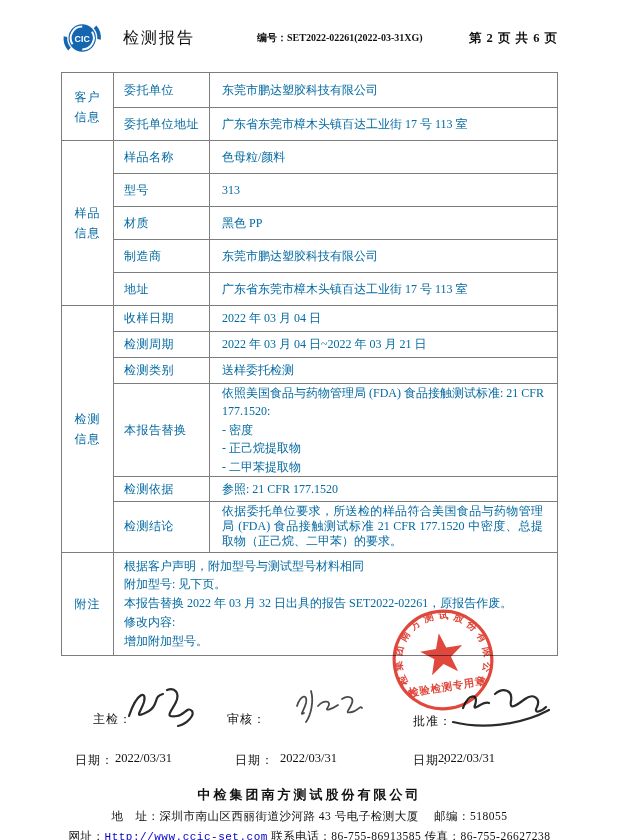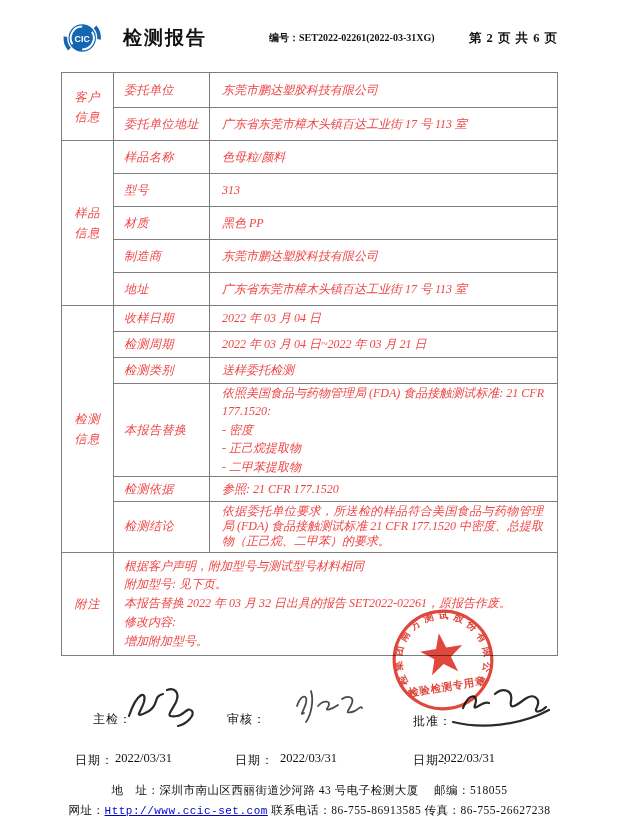--- a/index.html
+++ b/index.html
@@ -5,27 +5,27 @@
   * { margin:0; padding:0; box-sizing:border-box; }
   html,body { background:#ffffff; }
   body { font-family:"Liberation Serif","DejaVu Sans",serif; color:#111; }
   .page { position:relative; width:617px; height:840px; background:#fff; overflow:hidden;
           padding:0 59px 0 61px; }
 
   
   .header { position:relative; height:72px; padding-top:16px; }
   .header-row { display:flex; align-items:center; height:44px; }
   .logo { width:46px; height:40px; flex:0 0 auto; }
-  .doc-title { font-weight:bold; font-size:19px; margin-left:16px; letter-spacing:2px; }
+  .doc-title { font-weight:normal; font-size:16px; margin-left:16px; letter-spacing:2px; }
   .report-no { font-weight:bold; font-size:10px; margin-left:62px; white-space:nowrap; }
   .page-info { font-weight:bold; font-size:12.5px; margin-left:auto; white-space:nowrap; letter-spacing:1px; }
 
   
   table.rpt { border-collapse:collapse; table-layout:fixed; width:497px; }
-  table.rpt td { border:1px solid #7d7d7d; font-size:12px; color:#ef4444; vertical-align:middle;font-style:italic; }
+  table.rpt td { border:1px solid #7d7d7d; font-size:12px; color:#0369a1; vertical-align:middle; }
   td.sec { text-align:center; line-height:20px; letter-spacing:1px; }
   td.fld { padding-left:10px; letter-spacing:.5px; }
   td.val { padding-left:12px; padding-right:8px; }
   tr.h35 td { height:35px; } tr.h33 td { height:33px; } tr.h26 td { height:26px; }
   tr.h92 td { height:92px; } tr.h25 td { height:25px; } tr.h46 td { height:46px; }
   tr.h95 td { height:95px; }
   .ml { line-height:18.4px; }
   .val-just { text-align:justify; line-height:15.2px; padding:2px 6px 2px 0; }
   td.notecell { padding:4px 8px 4px 10px; vertical-align:top; }
   .nl { line-height:18.8px; }
@@ -223,20 +223,21 @@
           <text x="80" y="28" transform="rotate(88.61538461538461 80 80)">限</text>
           <text x="80" y="28" transform="rotate(108.30769230769232 80 80)">公</text>
           <text x="80" y="28" transform="rotate(128 80 80)">司</text>
         </g>
       <polygon class="stamp-star" points="80,46 86.5,65.1 106.6,65.3 90.5,77.4 96.5,96.7 80,85 63.5,96.7 69.5,77.4 53.4,65.3 73.5,65.1"></polygon>
       <text class="stamp-center-text" x="80" y="118">检验检测专用章</text>
     </svg>
   </div>
 
   <div class="footer">
+    <div class="footer-company">中检集团南方测试股份有限公司</div>
     <div class="footer-line">地　址：深圳市南山区西丽街道沙河路 43 号电子检测大厦　 邮编：518055</div>
     <div class="footer-line">
       <span>网址：</span><a class="footer-link" href="#">Http://www.ccic-set.com</a>
       <span>联系电话：86-755-86913585</span>
       <span>传真：86-755-26627238</span>
     </div>
   </div>
 
 </div>
 

